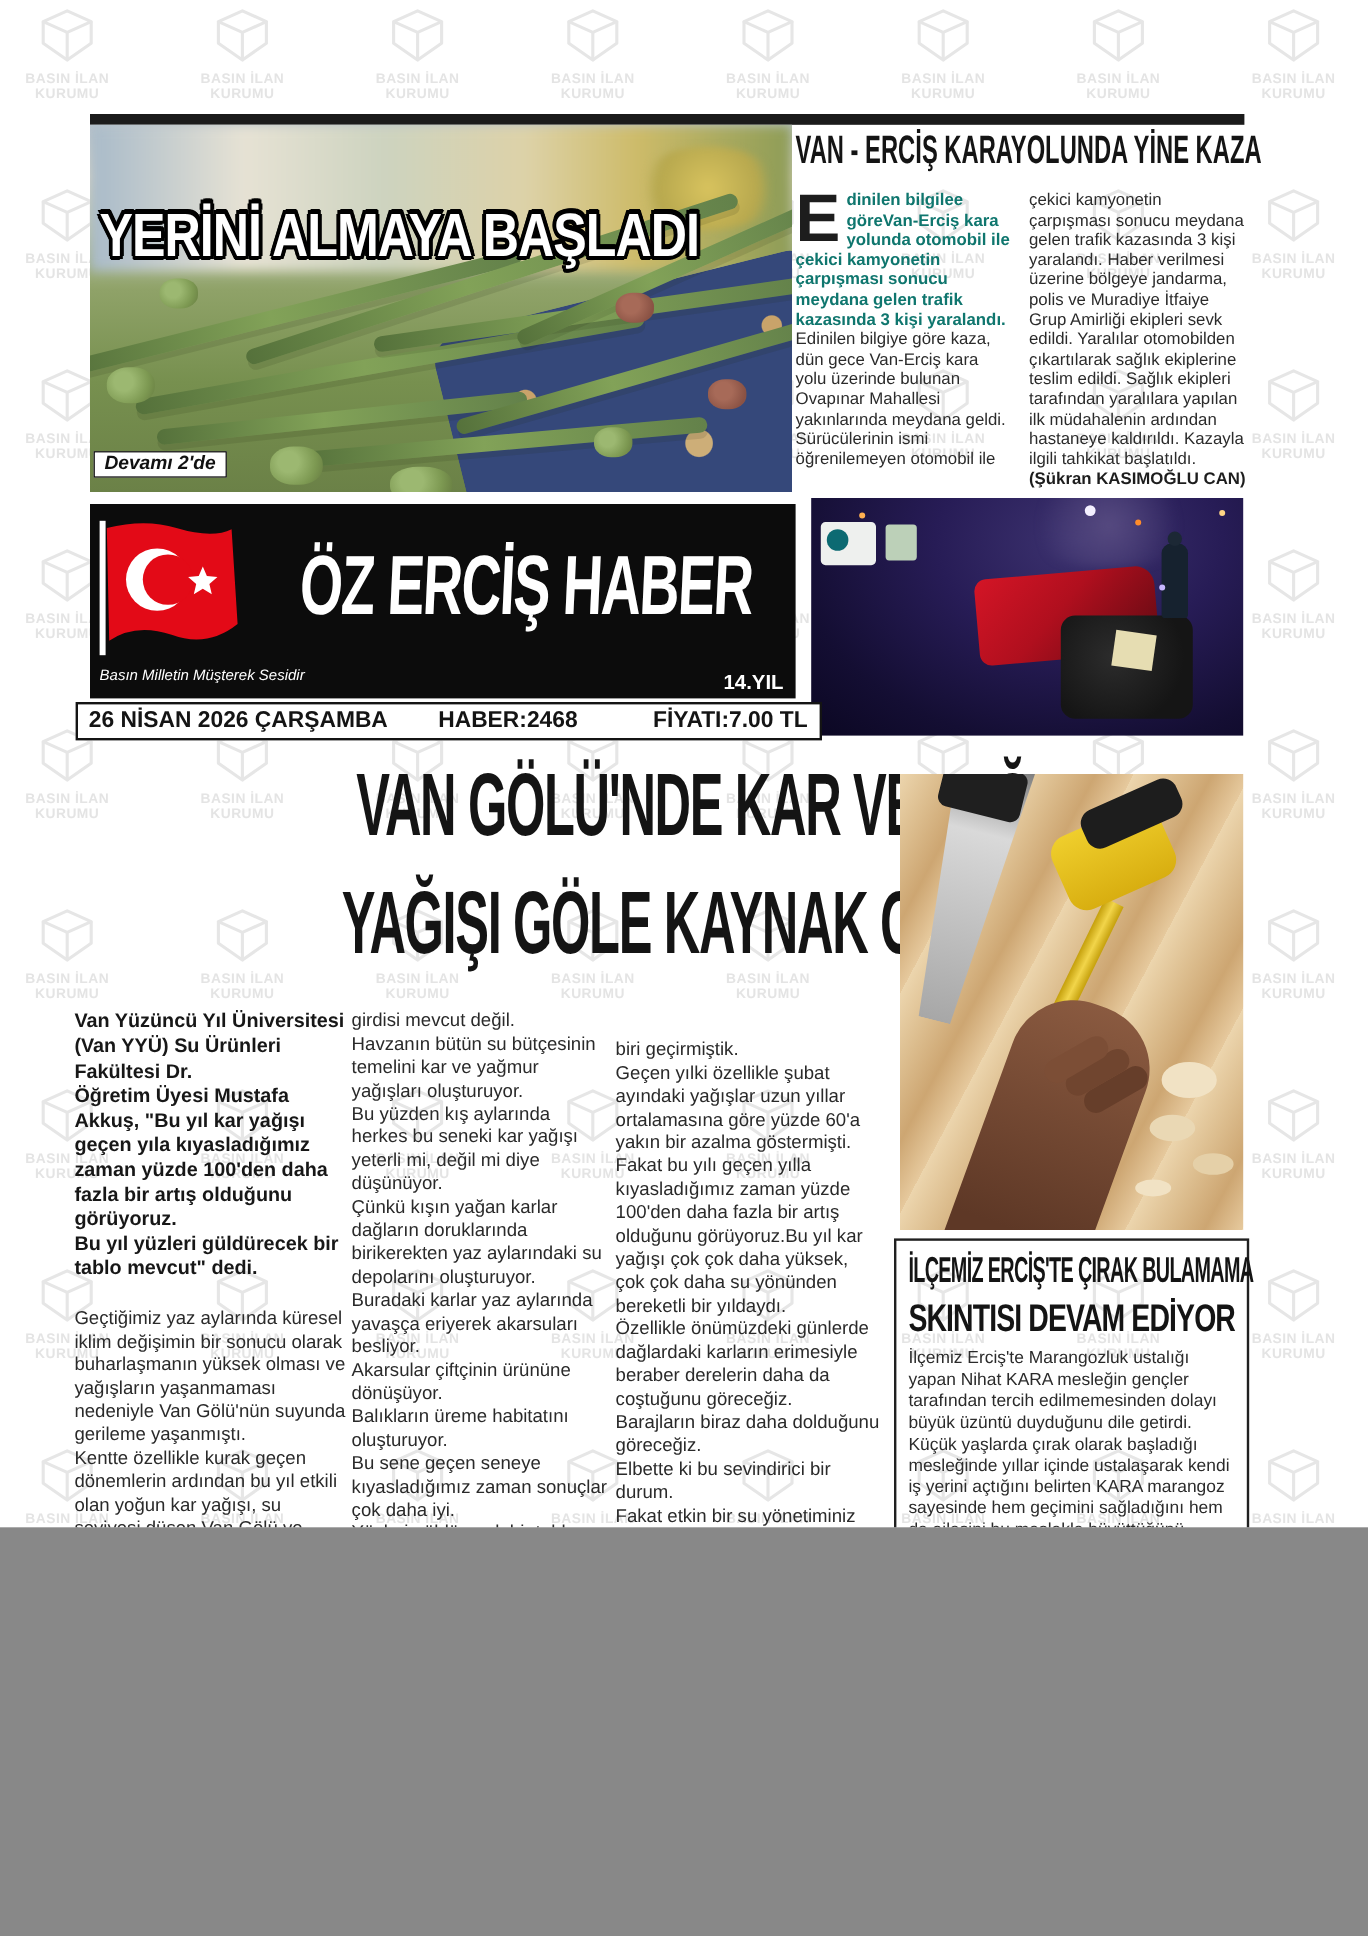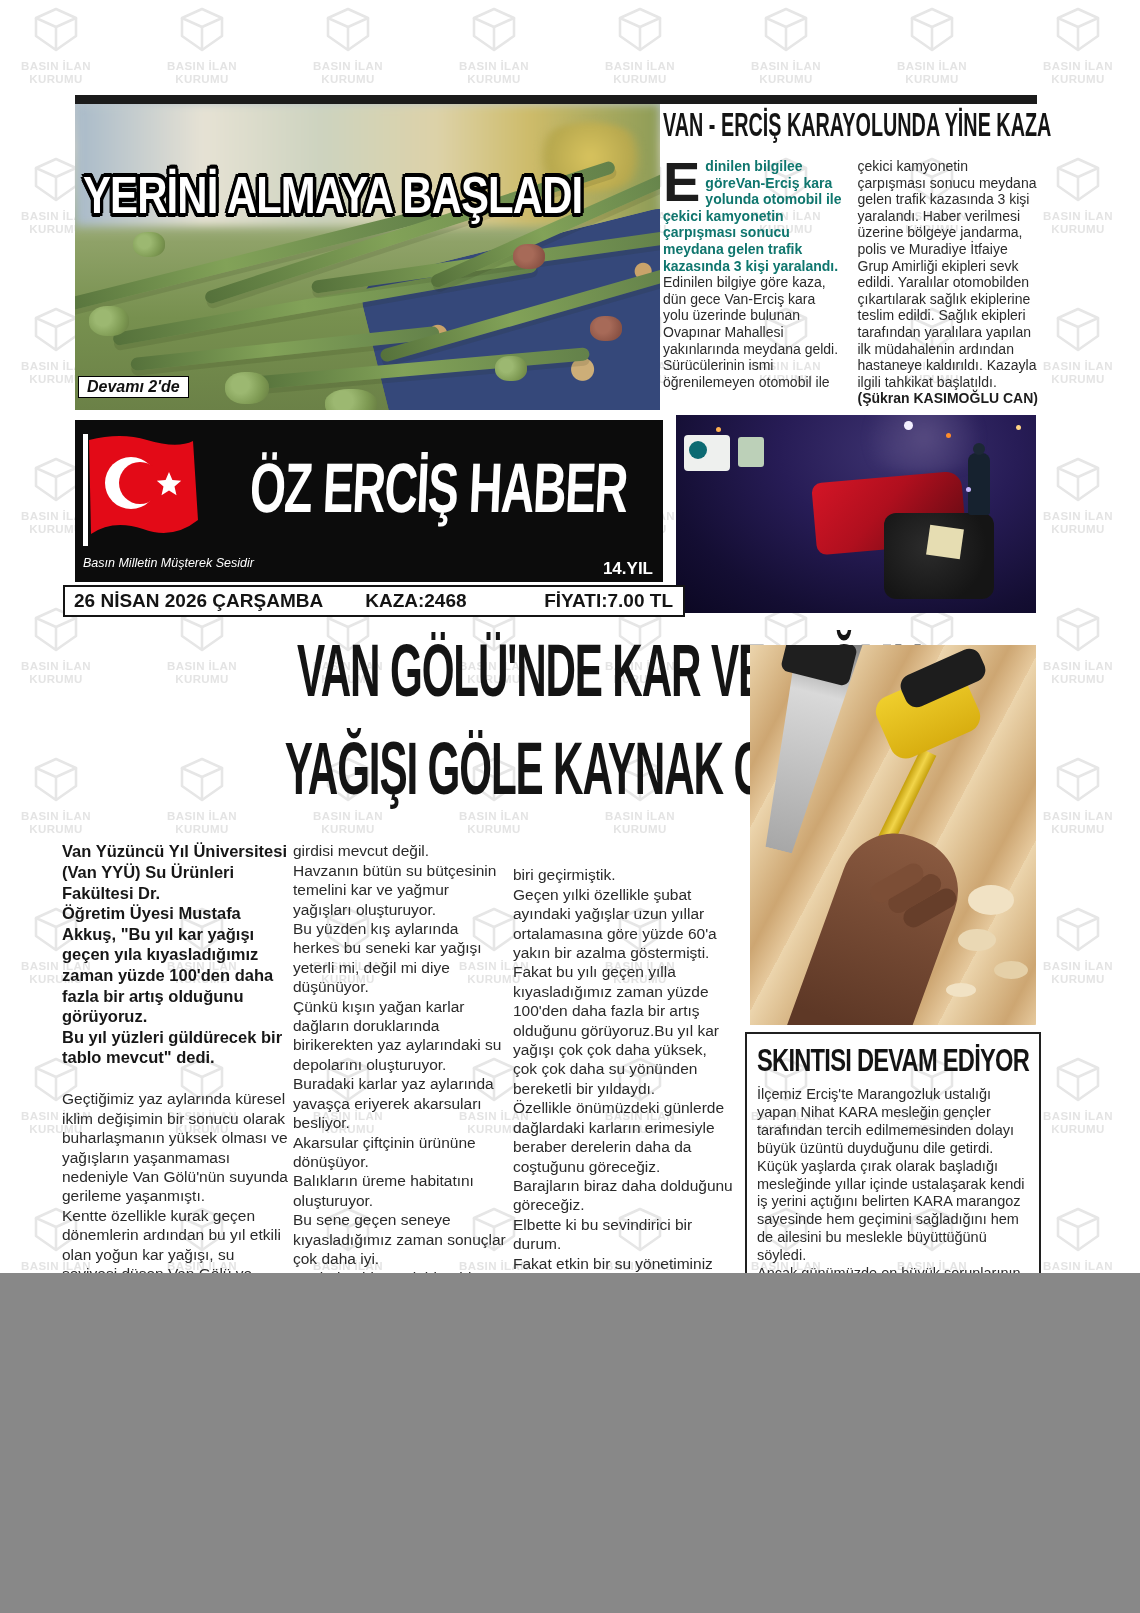--- a/index.html
+++ b/index.html
@@ -1285,21 +1285,21 @@
     </svg>
     <div class="mh-slogan">Basın Milletin Müşterek Sesidir</div>
     <div class="mh-title">
       <span class="cond">ÖZ ERCİŞ HABER</span>
     </div>
     <div class="mh-yil">14.YIL</div>
   </div>
 
   <div class="z1 datebar">
     <span class="db-date">26 NİSAN 2026 ÇARŞAMBA</span>
-    <span class="db-issue">KAZA:2468</span>
+    <span class="db-issue">HABER:2468</span>
     <span class="db-price">FİYATI:7.00 TL</span>
   </div>
 
   <div class="z1 main-headline">
     <div class="mh-line">
       <span class="cond">VAN GÖLÜ'NDE KAR VE YAĞMUR</span>
     </div>
     <div class="mh-line">
       <span class="cond">YAĞIŞI GÖLE KAYNAK OLUYOR</span>
     </div>
@@ -1355,20 +1355,23 @@
     <div class="wd-saw-handle"></div>
     <div class="wd-tape-strip"></div>
     <div class="wd-tape-body"></div>
     <div class="wd-tape-top"></div>
     <div class="wd-arm"></div>
     <div class="wd-finger"></div>
     <div class="wd-shaving"></div>
   </div>
 
   <div class="z1 cirak">
+    <div class="ck-h1">
+      <span class="cond">İLÇEMİZ ERCİŞ'TE ÇIRAK BULAMAMA</span>
+    </div>
     <div class="ck-h2">
       <span class="cond">SKINTISI DEVAM EDİYOR</span>
     </div>
     <p class="ck-body">İlçemiz Erciş'te Marangozluk ustalığı yapan Nihat KARA mesleğin gençler tarafından tercih edilmemesinden dolayı büyük üzüntü duyduğunu dile getirdi. Küçük yaşlarda çırak olarak başladığı mesleğinde yıllar içinde ustalaşarak kendi iş yerini açtığını belirten KARA marangoz sayesinde hem geçimini sağladığını hem de ailesini bu meslekle büyüttüğünü söyledi.
 Ancak günümüzde en büyük sorunlarının çırak bulamamak olduğunu vurgulayan kara “Bu işi yıllardır severek yapıyorum. Çıraklıktan başladım, usta oldum ve kendi dükkanımı açtım. Evimi, ailemi bu meslekle geçindiriyorum. Ama maalesef artık çırak bulamıyoruz. Koskoca Erciş'te bu işi yapan birkaç esnaftan biriyiz, onlar da aynı sıkıntıyı yaşıyor” dedi.
 Mesleğin giderek yok olma riskiyle karşı karşıya olduğunu ifade eden kara gençlerin bu tür el sanatlarına yönelmesi için mesleğin daha cazip hale getirilmesi gerektiğini belirtti. Yetkililere de çağrıda bulunan usta, çırak yetiştirilmesi için destek ve teşviklerin artırılmasını talep etti.
 Erciş'te birçok geleneksel meslek gibi bobinaj ustalığının da yeni nesil tarafından ilgi görmemesi, esnafı endişelendirirken, ustalar mesleklerinin geleceği için çözüm bekliyor.</p>
 
   </div>
 </div>

